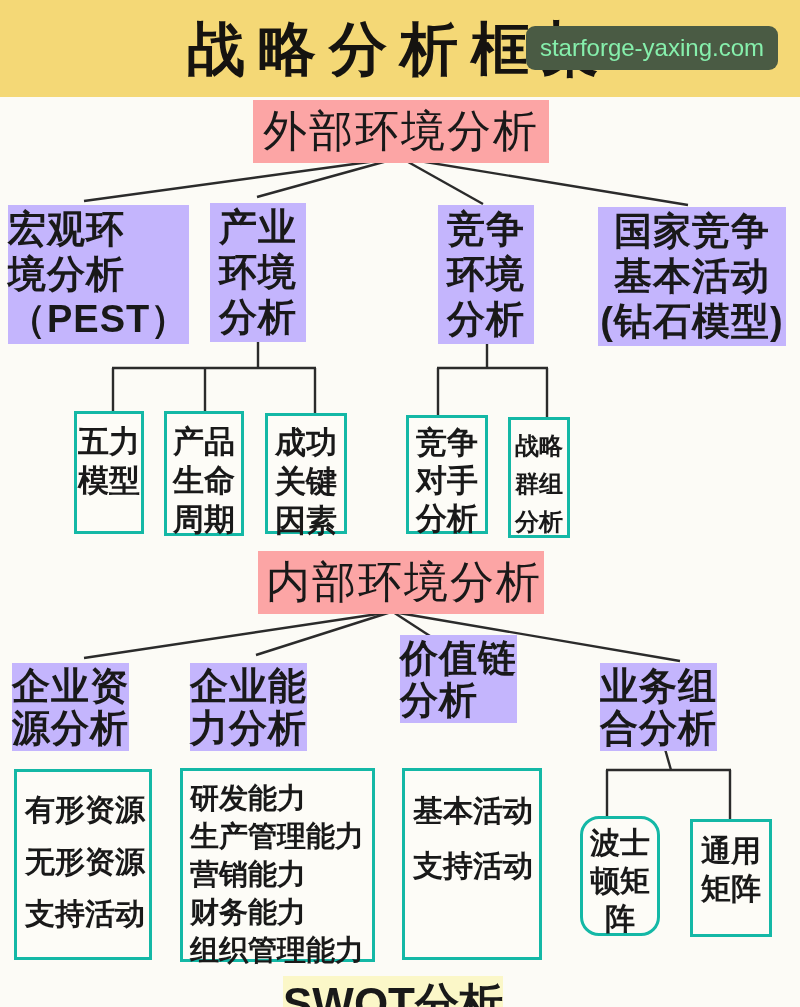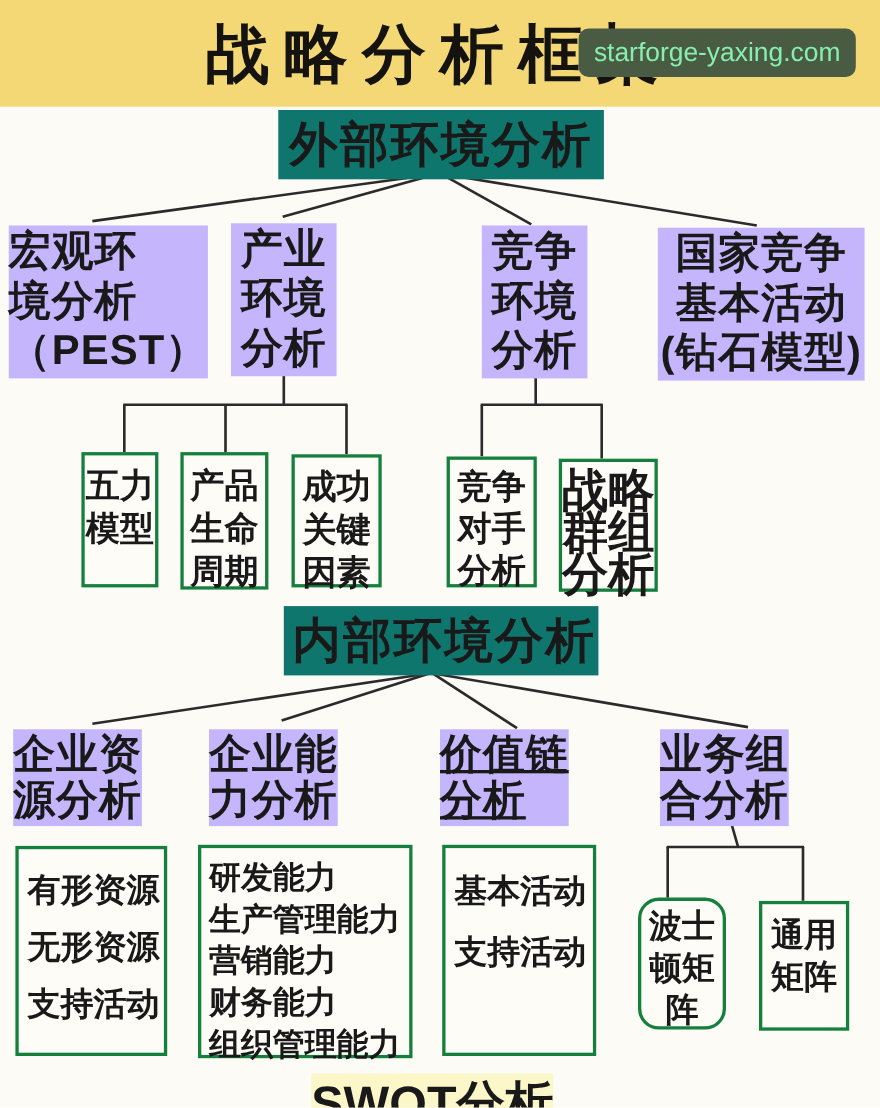--- a/index.html
+++ b/index.html
@@ -39,22 +39,22 @@
     background: #4a5b44;
     border-radius: 9px;
     color: #86efac;
     font-size: 24px;
     z-index: 5;
     white-space: nowrap;
   }
 
   
   .section-heading {
-    background: #0f766e;
-    font-weight: bold;
+    background: #fca5a5;
+    font-weight: normal;
     font-size: 44px;
     letter-spacing: 2px;
     text-align: center;
     white-space: nowrap;
     padding: 2px 8px;
   }
 
   
   .branch {
     background: #c4b5fd;
@@ -63,21 +63,21 @@
     line-height: 45px;
     letter-spacing: 1px;
     padding: 2px 0;
     white-space: nowrap;
   }
   .branch .ln { display: block; }
   .branch.center { text-align: center; }
 
   
   .tool-box {
-    border: 3px solid #15803d;
+    border: 3px solid #14b8a6;
     background: #fdfcf7;
     font-weight: bold;
     box-sizing: border-box;
   }
   .tool-box .ln { display: block; }
   .tb-center { text-align: center; }
 
   svg.connectors { left: 0; top: 0; pointer-events: none; }
   svg.connectors line { stroke: #2b2b2b; stroke-width: 2.4; }
 
@@ -171,37 +171,37 @@
     <span class="ln">成功</span>
     <span class="ln">关键</span>
     <span class="ln">因素</span>
   </div>
 
   <div class="abs tool-box tb-center" style="left:406px; top:415px; width:82px; height:119px; font-size:31px; line-height:38px; padding-top:6px;">
     <span class="ln">竞争</span>
     <span class="ln">对手</span>
     <span class="ln">分析</span>
   </div>
-  <div class="abs tool-box tb-center" style="left:508px; top:417px; width:90px; height:121px; font-size:42px; line-height:38px; padding-top:7px;">
+  <div class="abs tool-box tb-center" style="left:508px; top:417px; width:62px; height:121px; font-size:24px; line-height:38px; padding-top:7px;">
     <span class="ln">战略</span>
     <span class="ln">群组</span>
     <span class="ln">分析</span>
   </div>
 
   <div class="abs section-heading" style="left:258px; top:551px; width:270px;">内部环境分析</div>
 
   <div class="abs branch" style="left:12px; top:663px; line-height:42px;">
     <span class="ln">企业资</span>
     <span class="ln">源分析</span>
   </div>
   <div class="abs branch" style="left:190px; top:663px; line-height:42px;">
     <span class="ln">企业能</span>
     <span class="ln">力分析</span>
   </div>
-  <div class="abs branch" style="left:400px; top:663px; line-height:42px;text-decoration:underline;">
+  <div class="abs branch" style="left:400px; top:635px; line-height:42px;">
     <span class="ln">价值链</span>
     <span class="ln">分析</span>
   </div>
   <div class="abs branch" style="left:600px; top:663px; line-height:42px;">
     <span class="ln">业务组</span>
     <span class="ln">合分析</span>
   </div>
 
   <div class="abs tool-box" style="left:14px; top:769px; width:138px; height:191px; font-size:30px; line-height:52px; padding:12px 0 0 8px;">
     <span class="ln">有形资源</span>

